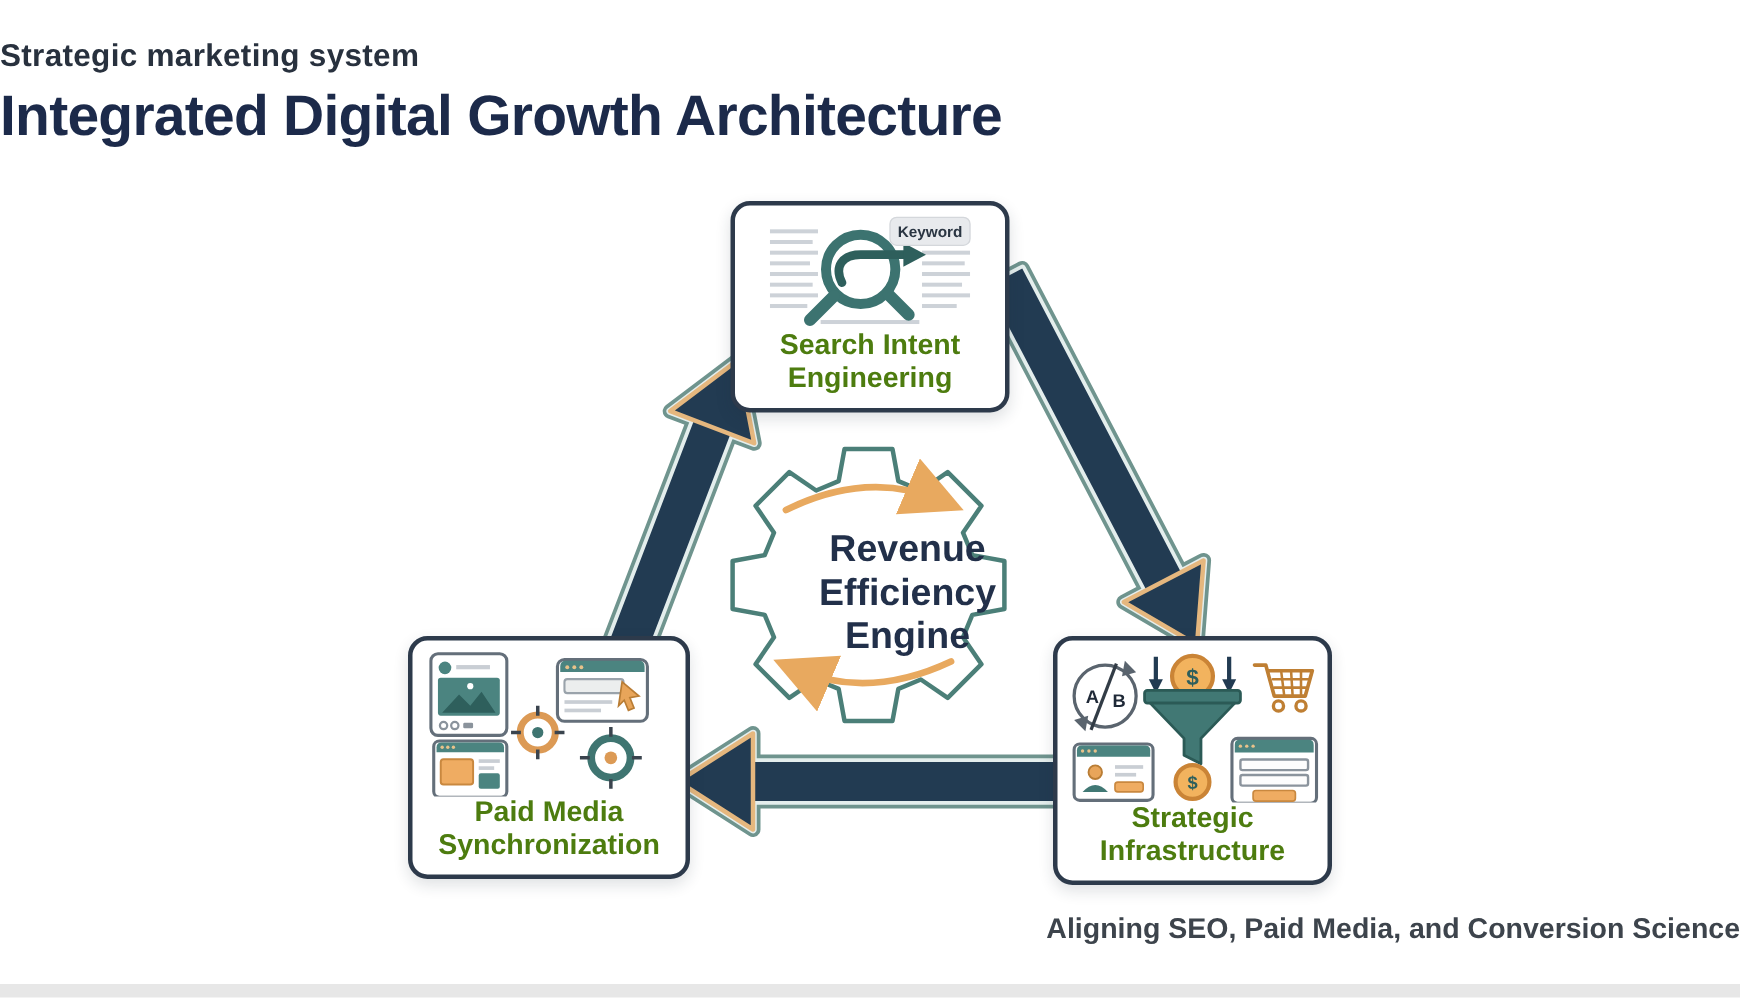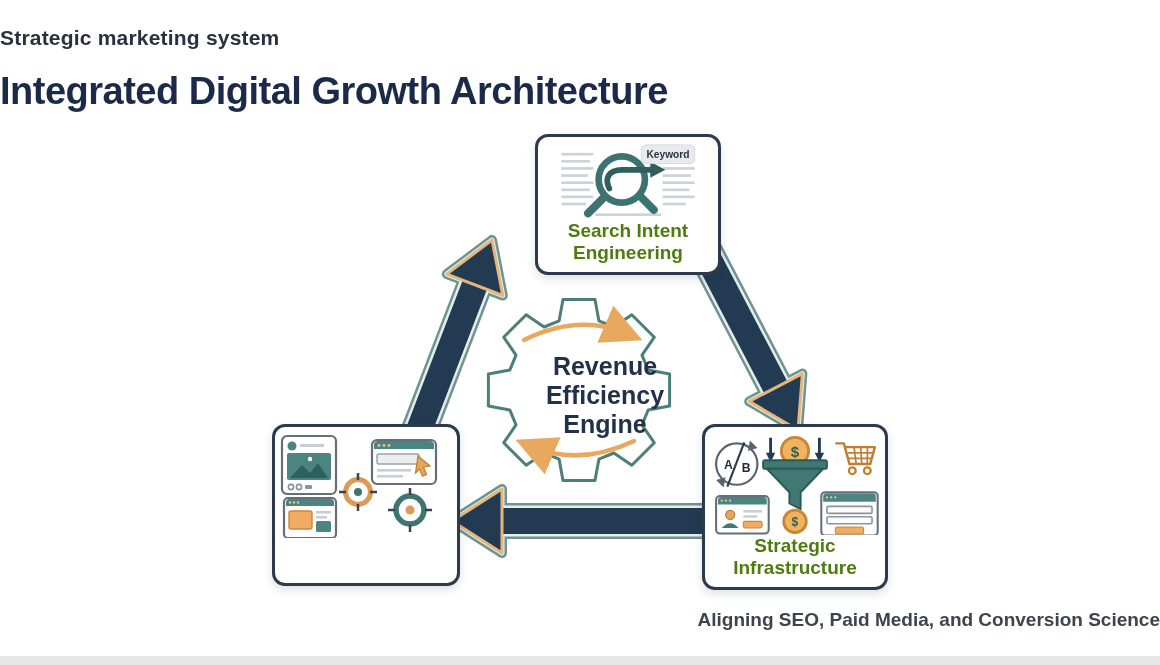--- a/index.html
+++ b/index.html
@@ -4,39 +4,39 @@
 <style>
   html,body{margin:0;padding:0;}
   body{
     width:1160px;height:665px;position:relative;overflow:hidden;
     background:#ffffff;
     font-family:"Liberation Sans","DejaVu Sans",sans-serif;
     color:#1c2a4a;
   }
   .header{position:absolute;top:26px;left:0;width:100%;text-align:left;}
   .eyebrow{font-size:21px;font-weight:600;color:#28313e;letter-spacing:.2px;}
-  .title{font-size:38px;font-weight:800;color:#1c2a4a;letter-spacing:-.5px;margin-top:20px;}
+  .title{font-size:38px;font-weight:800;color:#1c2a4a;letter-spacing:-.5px;margin-top:7px;}
   .footer{position:absolute;top:609px;left:0;width:100%;text-align:right;
     font-size:19px;font-weight:700;color:#3d444c;}
   .bottom-strip{position:absolute;left:0;bottom:0;width:100%;height:9px;background:#e7e7e7;}
 
   #flow{position:absolute;left:0;top:0;z-index:1;}
 
   .node{
     position:absolute;z-index:2;background:#ffffff;
     border:3px solid #2d3a4b;border-radius:13px;
     box-shadow:0 4px 10px rgba(25,40,60,.14);
     display:flex;flex-direction:column;align-items:center;justify-content:space-between;
     padding:7px 4px 9px 4px;box-sizing:border-box;
   }
   .node-label{
     font-size:19px;font-weight:800;color:#4d7c0f;line-height:1.12;
     text-align:center;max-width:178px;
   }
-  #node-search{left:487px;top:134px;width:186px;height:141px;margin-left:48px;}
+  #node-search{left:487px;top:134px;width:186px;height:141px;}
   #node-paid{left:272px;top:424px;width:188px;height:162px;}
   #node-conv{left:702px;top:424px;width:186px;height:166px;}
 
   .engine-label{
     position:absolute;z-index:2;left:529px;top:352px;width:152px;
     text-align:center;font-size:25px;font-weight:800;color:#22304a;line-height:1.15;
   }
 
   .arr-outer{fill:#6f948e;stroke:#6f948e;stroke-width:10;stroke-linejoin:round;}
   .arr-halo{fill:#e4eeed;stroke:#e4eeed;stroke-width:5;stroke-linejoin:round;}
@@ -177,20 +177,21 @@
 
     <g>
       <circle cx="134" cy="76" r="14" fill="none" stroke="#3f7571" stroke-width="5.5"></circle>
       <circle cx="134" cy="76" r="4.5" fill="#dc9a55"></circle>
       <line x1="134" y1="54" x2="134" y2="61" stroke="#3a444e" stroke-width="2.5"></line>
       <line x1="134" y1="91" x2="134" y2="98" stroke="#3a444e" stroke-width="2.5"></line>
       <line x1="112" y1="76" x2="119" y2="76" stroke="#3a444e" stroke-width="2.5"></line>
       <line x1="149" y1="76" x2="156" y2="76" stroke="#3a444e" stroke-width="2.5"></line>
     </g>
   </svg>
+  <div class="node-label">Paid Media Synchronization</div>
 </div>
 
 <div class="node" id="node-conv">
   <svg width="184" height="108" viewBox="0 0 184 108">
 
     <g>
       <circle cx="30" cy="32" r="22" fill="none" stroke="#5a646e" stroke-width="2.3"></circle>
       <polygon points="44,7 52,15 42,18" fill="#5a646e"></polygon>
       <polygon points="16,57 8,49 18,46" fill="#5a646e"></polygon>
       <line x1="38" y1="9" x2="20" y2="56" stroke="#323c46" stroke-width="2.3"></line>

